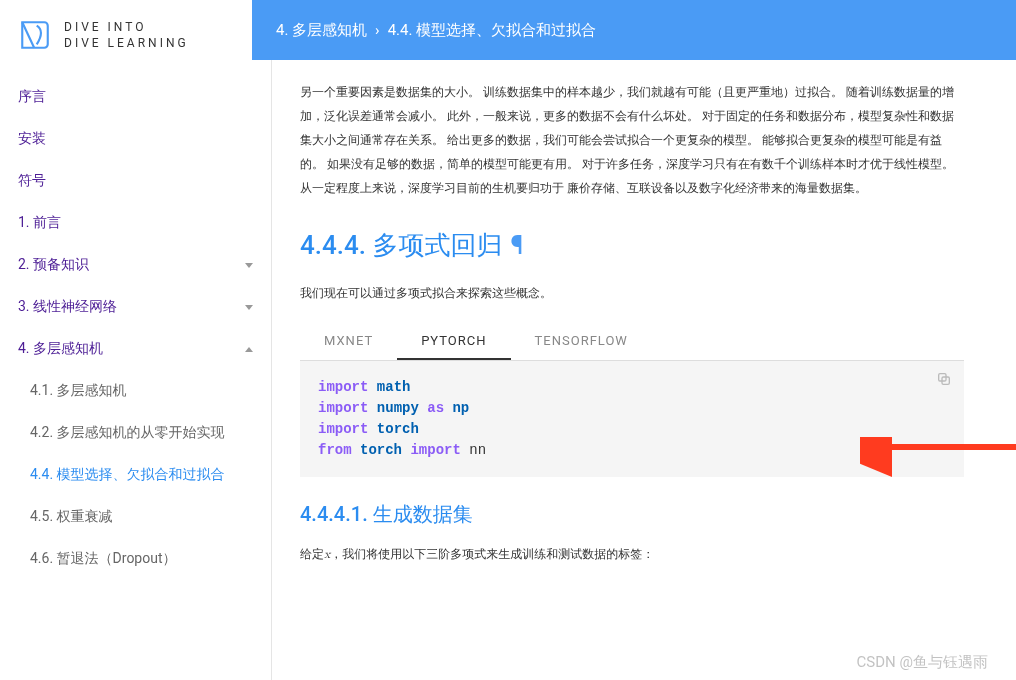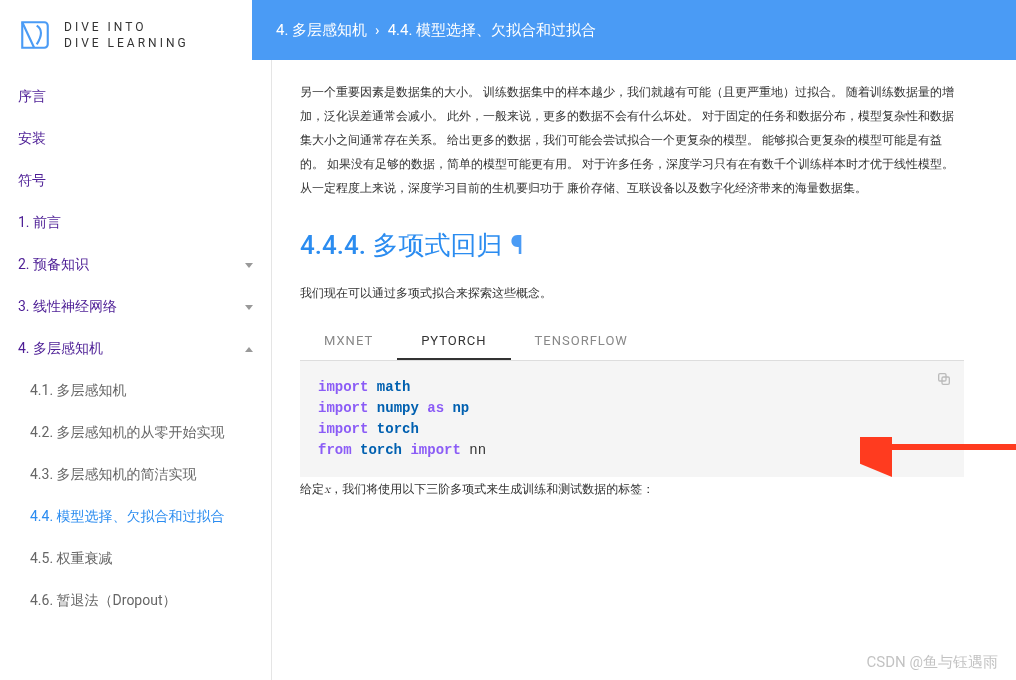--- a/index.html
+++ b/index.html
@@ -25,21 +25,21 @@
 .tabs { display: flex; border-bottom: 1px solid #ddd; margin-top: 18px; }
 .tab { padding: 10px 24px; font-size: 13px; letter-spacing: 1px; color: #888; cursor: pointer; border-bottom: 2px solid transparent; text-align: right; }
 .tab.active { color: #333; border-bottom: 2px solid #333; }
 .code-block { background: #f5f5f5; padding: 16px 18px; position: relative; font-family: "SFMono-Regular", Consolas, "Liberation Mono", Menlo, monospace; font-size: 14px; line-height: 1.5; }
 .kw { color: #8b5cf6; font-weight: 600; }
 .nm { color: #0060b0; font-weight: 600; }
 .id { color: #333; }
 .copy-icon { position: absolute; top: 10px; right: 12px; color: #bbb; cursor: pointer; }
 .inline-math { font-family: "Latin Modern Math", "Cambria Math", serif; font-style: italic; }
 .arrow { position: absolute; left: 560px; top: 76px; pointer-events: none; }
-.watermark { position: fixed; right: 18px; bottom: 8px; color: rgba(120,120,120,0.45); font-size: 15px; }
+.watermark { position: fixed; right: 28px; bottom: 8px; color: rgba(120,120,120,0.45); font-size: 15px; }
 </style>
 </head>
 <body>
 
 <div class="sidebar">
   <div class="logo-block">
     <svg class="logo-svg" viewBox="0 0 40 40">
       <path d="M5 5 h26 a4 4 0 0 1 4 4 v22 a4 4 0 0 1 -4 4 h-26 z" fill="none" stroke="#4a9bf5" stroke-width="2.5"></path>
       <path d="M5 5 L19 35" fill="none" stroke="#4a9bf5" stroke-width="2.5"></path>
       <path d="M22 9 q10 6 0 22" fill="none" stroke="#4a9bf5" stroke-width="2.5"></path>
@@ -73,23 +73,20 @@
   <div class="nav-item">
       <span>4. 多层感知机</span>
       <span class="chev up"></span>
     </div>
 
   <div class="nav-item sub">
       <span>4.1. 多层感知机</span>
     </div>
   <div class="nav-item sub">
       <span>4.2. 多层感知机的从零开始实现</span>
-    </div>
-  <div class="nav-item sub">
-      <span>4.3. 多层感知机的简洁实现</span>
     </div>
   <div class="nav-item sub active">
       <span>4.4. 模型选择、欠拟合和过拟合</span>
     </div>
   <div class="nav-item sub">
       <span>4.5. 权重衰减</span>
     </div>
   <div class="nav-item sub">
       <span>4.6. 暂退法（Dropout）</span>
     </div>
@@ -131,20 +128,21 @@
     <svg class="arrow" width="180" height="40" viewBox="0 0 180 40">
       <defs>
           <marker id="ah" markerWidth="12" markerHeight="12" refX="2" refY="5" orient="auto">
             <path d="M0,0 L0,10 L12,5 z" fill="#ff3b1f"></path>
           </marker>
         </defs>
       <line x1="170" y1="10" x2="20" y2="10" stroke="#ff3b1f" stroke-width="6" marker-end="url(#ah)"></line>
     </svg>
   </div>
 
+  <h3 class="sub">4.4.4.1. 生成数据集</h3>
 
   <p>
     <span>给定</span><span class="inline-math">x</span><span>，我们将使用以下三阶多项式来生成训练和测试数据的标签：</span>
   </p>
 
 </div>
 
 <div class="watermark">CSDN @鱼与钰遇雨</div>
 
 </body></html>

